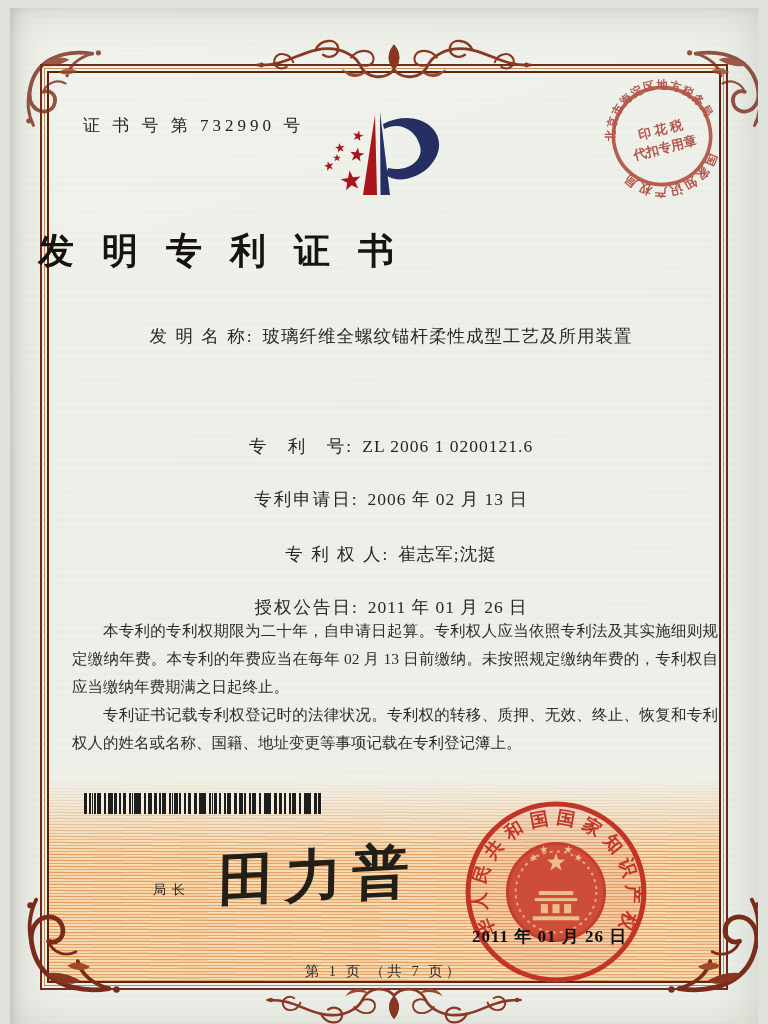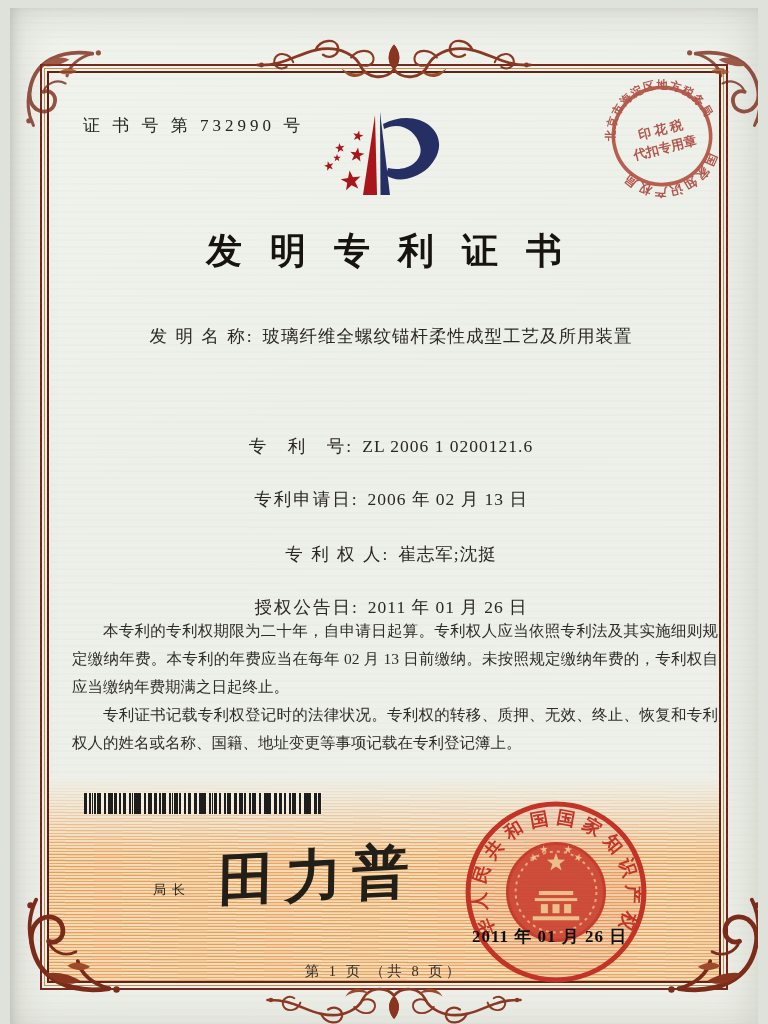--- a/index.html
+++ b/index.html
@@ -31,21 +31,21 @@
     background:linear-gradient(to bottom, #eef0e9 0%, rgba(238,240,233,0) 100%); }
 
   .content { position:absolute; inset:0; z-index:3; }
 
   .cert-no { position:absolute; left:73px; top:106px; font-size:17px; letter-spacing:4px; color:#23231f; }
 
   .logo { position:absolute; left:300px; top:100px; }
 
   .tax-stamp { position:absolute; left:590px; top:66px; transform:rotate(-14deg); opacity:.88; }
 
-  .title { position:absolute; left:0; right:0; top:219px; text-align:center;
+  .title { position:absolute; left:0; right:0; top:219px; 
     font-size:36px; font-weight:bold; letter-spacing:28px; text-indent:28px; color:#17130e; }
 
   .field { position:absolute; left:74px; right:60px; font-size:17.5px; color:#2a2722; white-space:nowrap;text-align:center; }
   .field .lbl { letter-spacing:2px; margin-right:9px; }
   .field .val { letter-spacing:1px; }
   .f0{top:316px} .f1{top:371px} .f2{top:426px} .f3{top:479px} .f4{top:534px} .f5{top:587px}
 
   .body-text { position:absolute; left:62px; width:646px; top:609px;
     font-size:15.5px; line-height:1.8; text-align:justify; color:#2e2c27; }
   .body-text p { text-indent:2em; }
@@ -216,15 +216,15 @@
           <rect x="74" y="101" width="42" height="3"></rect>
           <rect x="80" y="107" width="7" height="9"></rect>
           <rect x="91.5" y="107" width="7" height="9"></rect>
           <rect x="103" y="107" width="7" height="9"></rect>
           <rect x="72" y="119" width="46" height="4"></rect>
         </g>
       </g>
     </svg>
     <div class="seal-date">2011 年 01 月 26 日</div>
 
-    <div class="footer">第 1 页 （共 8 页）</div>
+    <div class="footer">第 1 页 （共 7 页）</div>
   </div>
 </div>
 
 </body></html>

